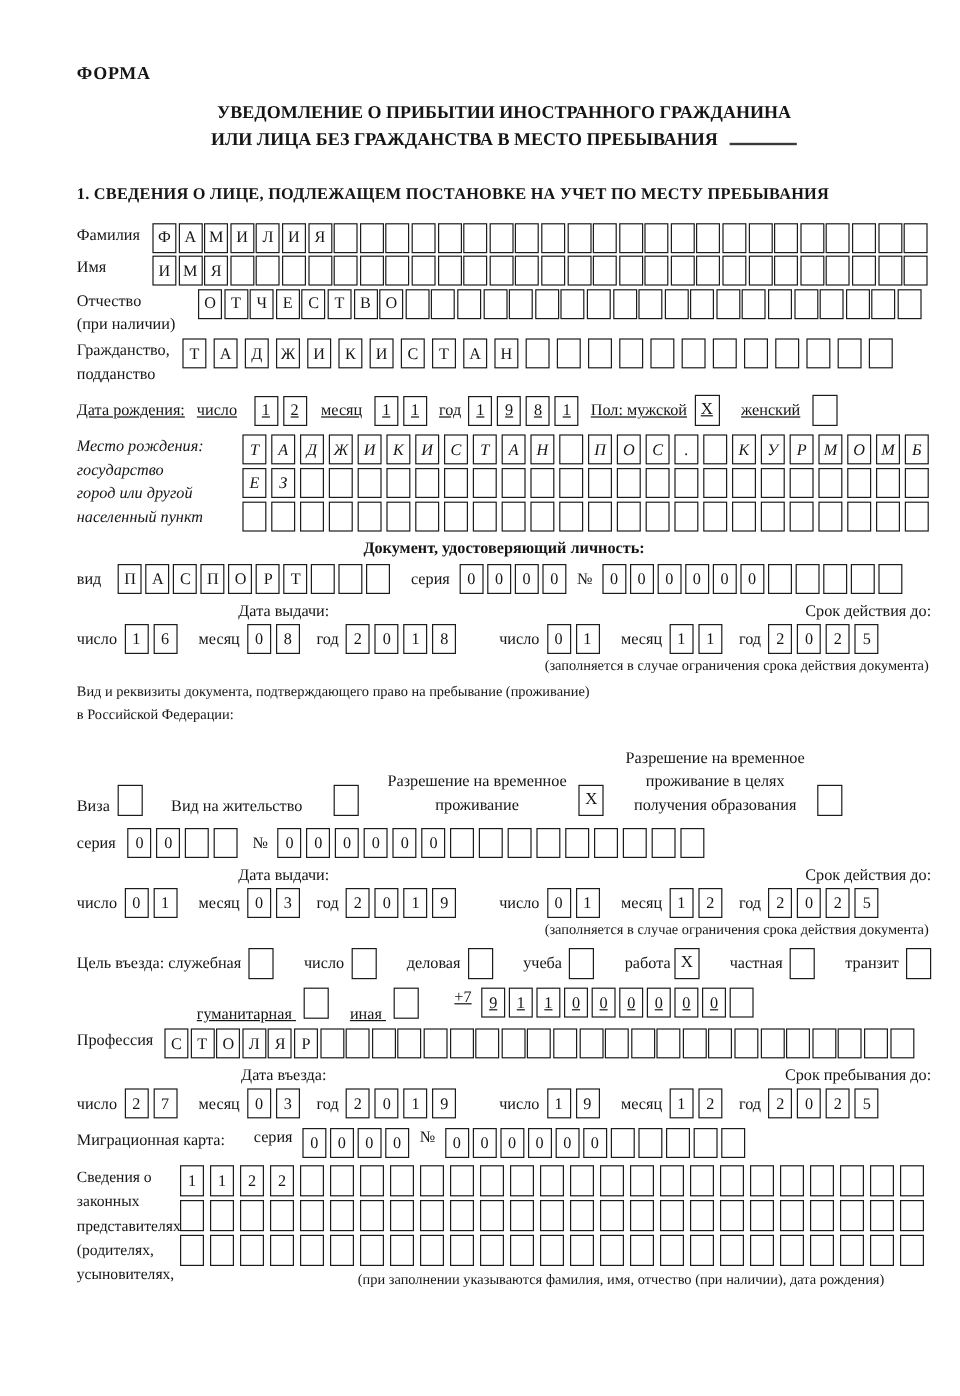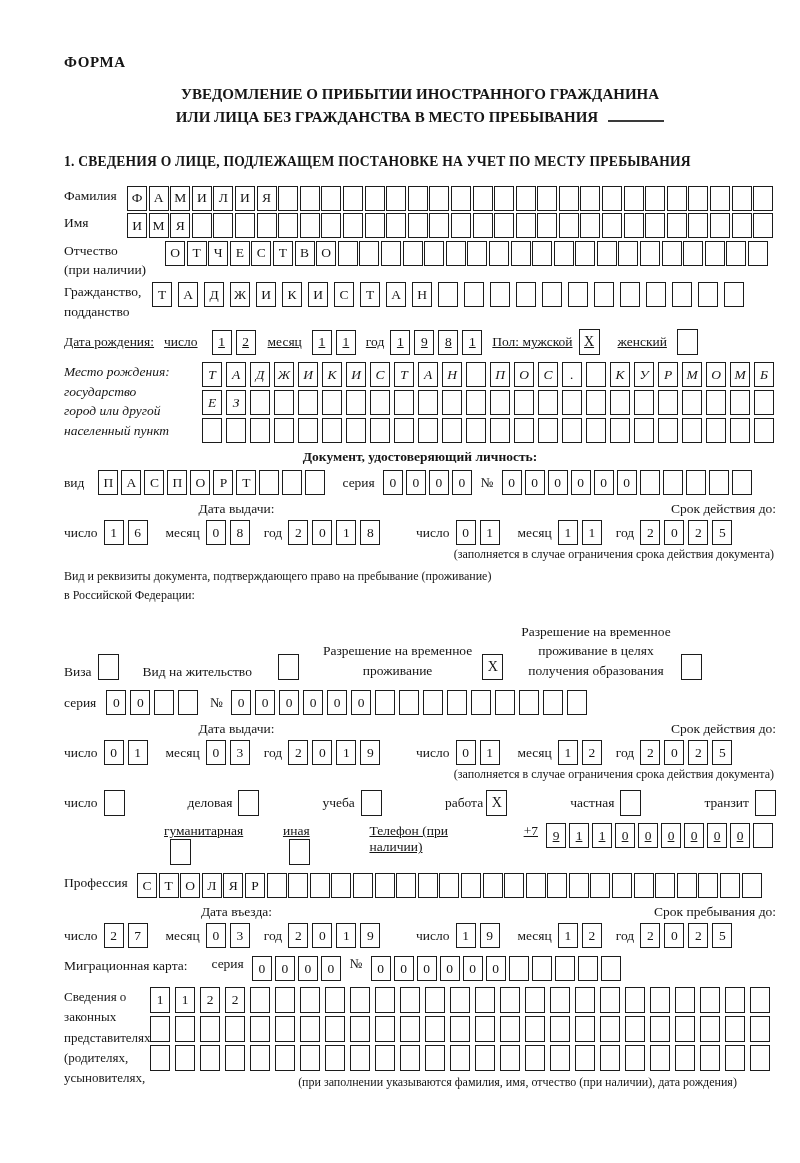--- a/index.html
+++ b/index.html
@@ -518,20 +518,24 @@
           <span class="cell">0</span>
           <span class="cell">2</span>
           <span class="cell">5</span>
         </span>
     </span>
   </div>
   <div class="note">(заполняется в случае ограничения срока действия документа)</div>
 
   <div class="purpose-row">
     <span class="pair">
+      <span><span>Цель въезда:</span> <span>служебная</span></span>
+      <span class="cb"></span>
+    </span>
+    <span class="pair">
       <span>число</span>
       <span class="cb"></span>
     </span>
     <span class="pair">
       <span>деловая</span>
       <span class="cb"></span>
     </span>
     <span class="pair">
       <span>учеба</span>
       <span class="cb"></span>
@@ -552,21 +556,20 @@
 
   <div class="purpose-row2">
     <span class="pair">
       <span>гуманитарная</span>
       <span class="cb ml8"></span>
     </span>
     <span class="pair ml18">
       <span>иная</span>
       <span class="cb ml8"></span>
     </span>
-    <span style="margin-left:34px;">Телефон (при наличии)</span>
     <span style="margin-left:30px;">+7</span>
     <span class="cellrow g3 ml8">
         <span class="cell">9</span>
         <span class="cell">1</span>
         <span class="cell">1</span>
         <span class="cell">0</span>
         <span class="cell">0</span>
         <span class="cell">0</span>
         <span class="cell">0</span>
         <span class="cell">0</span>

